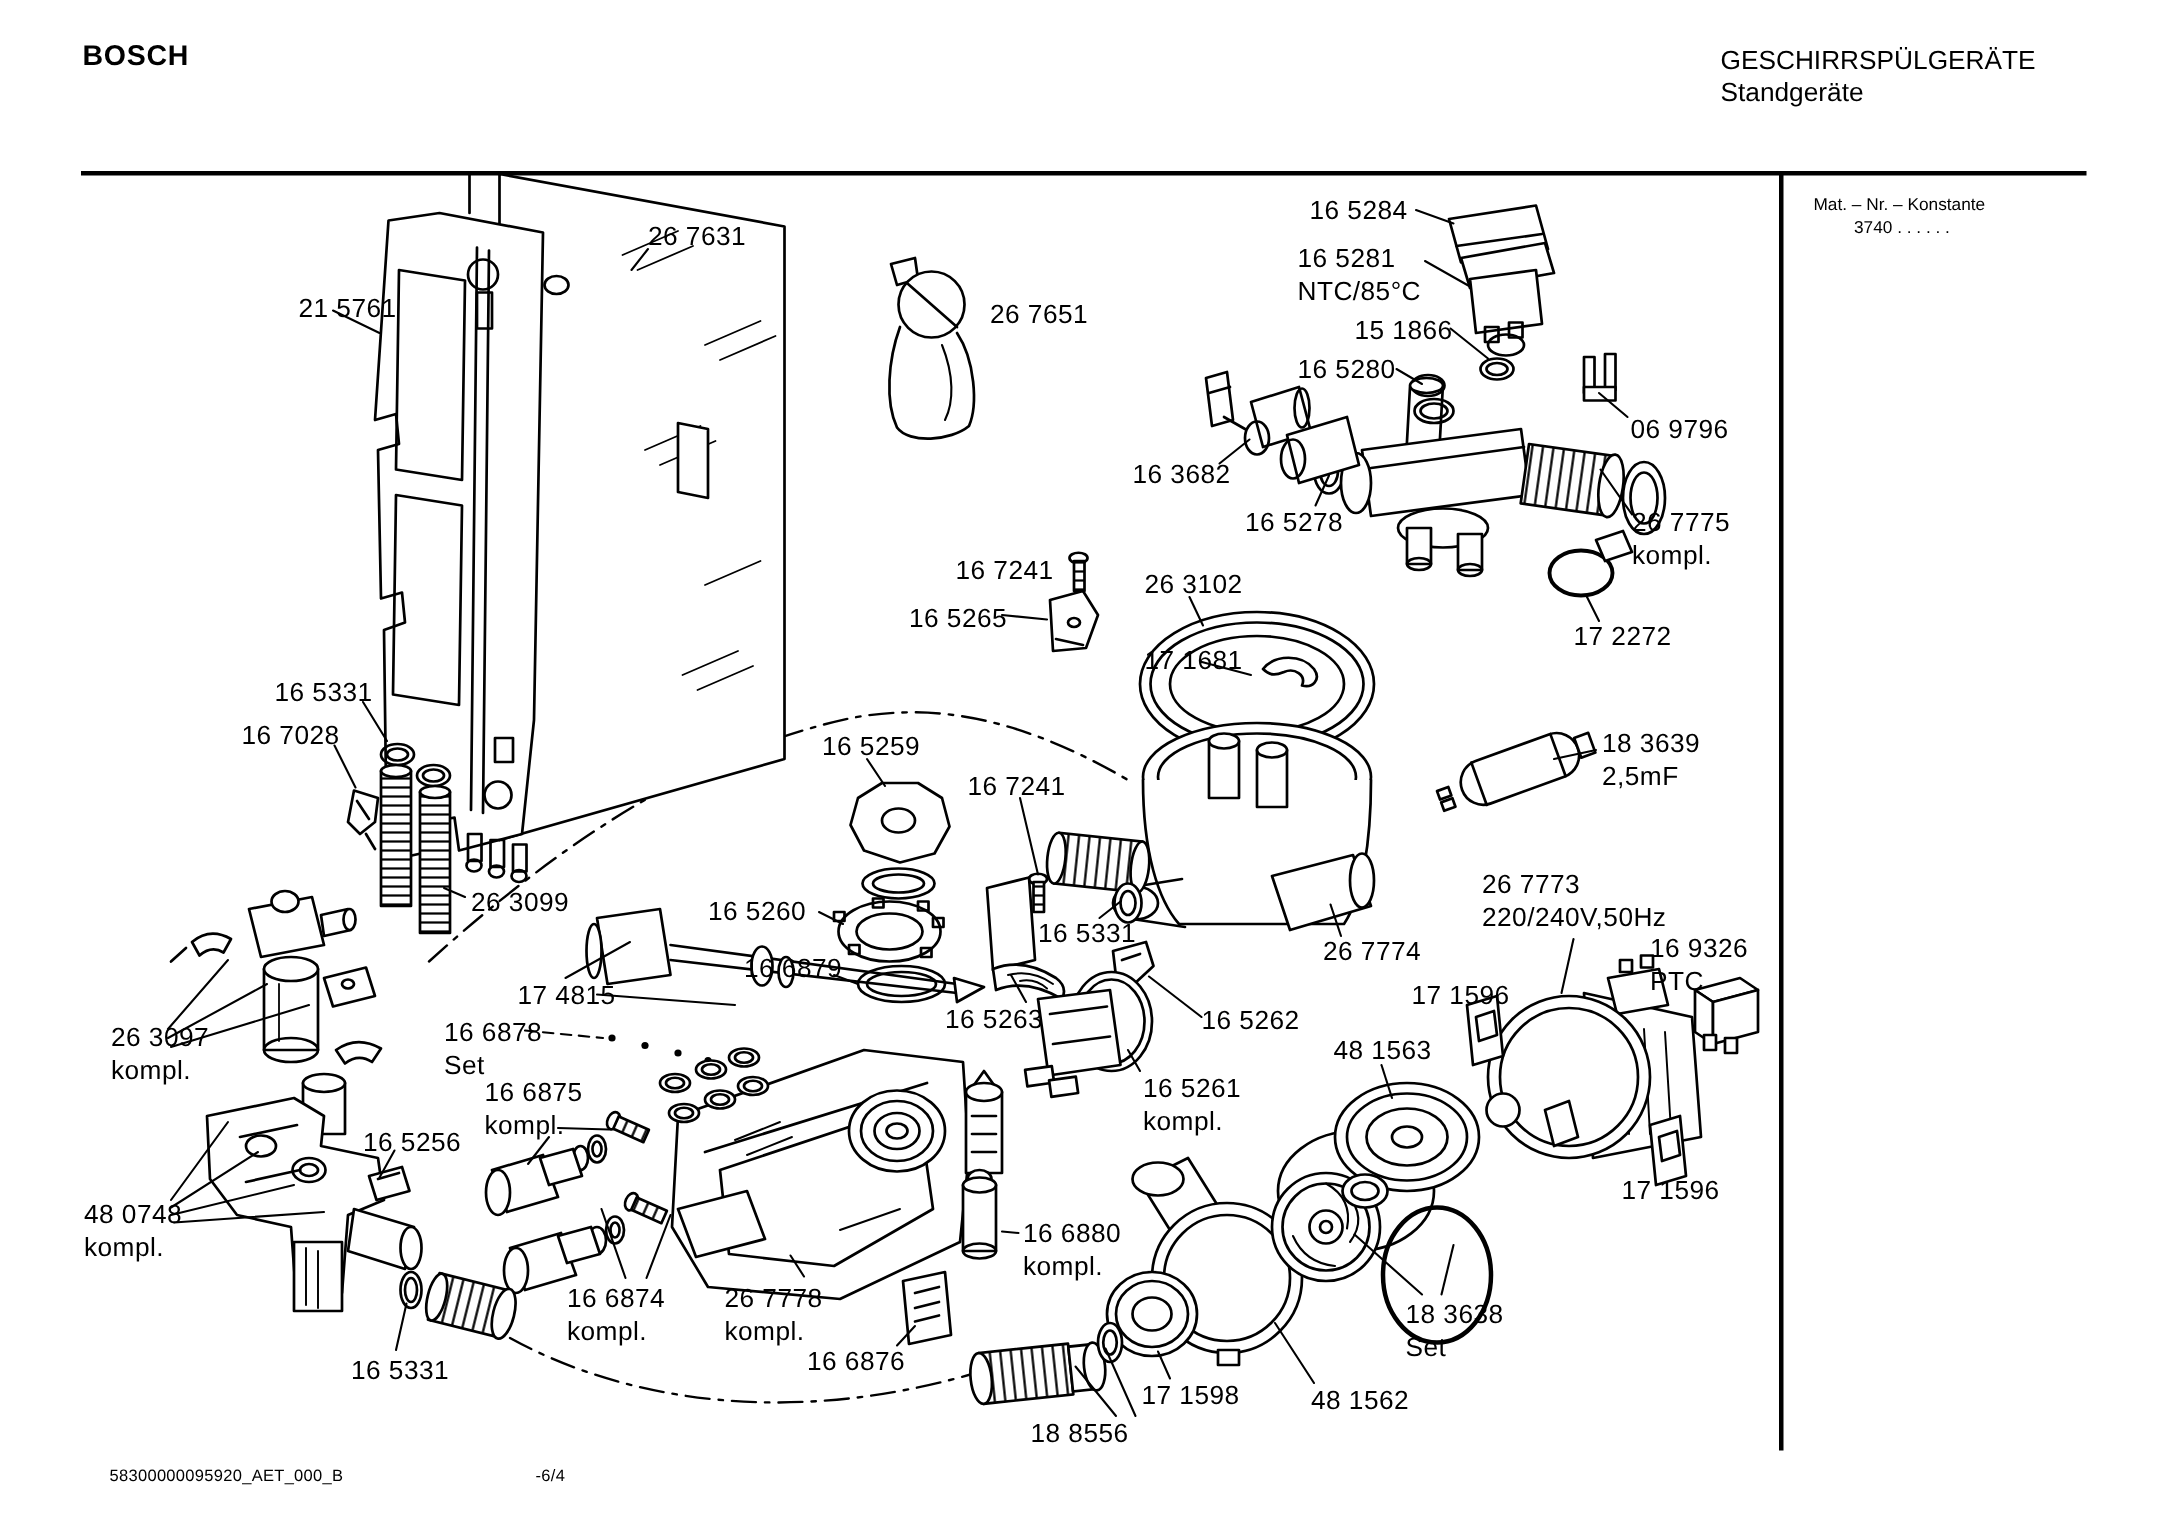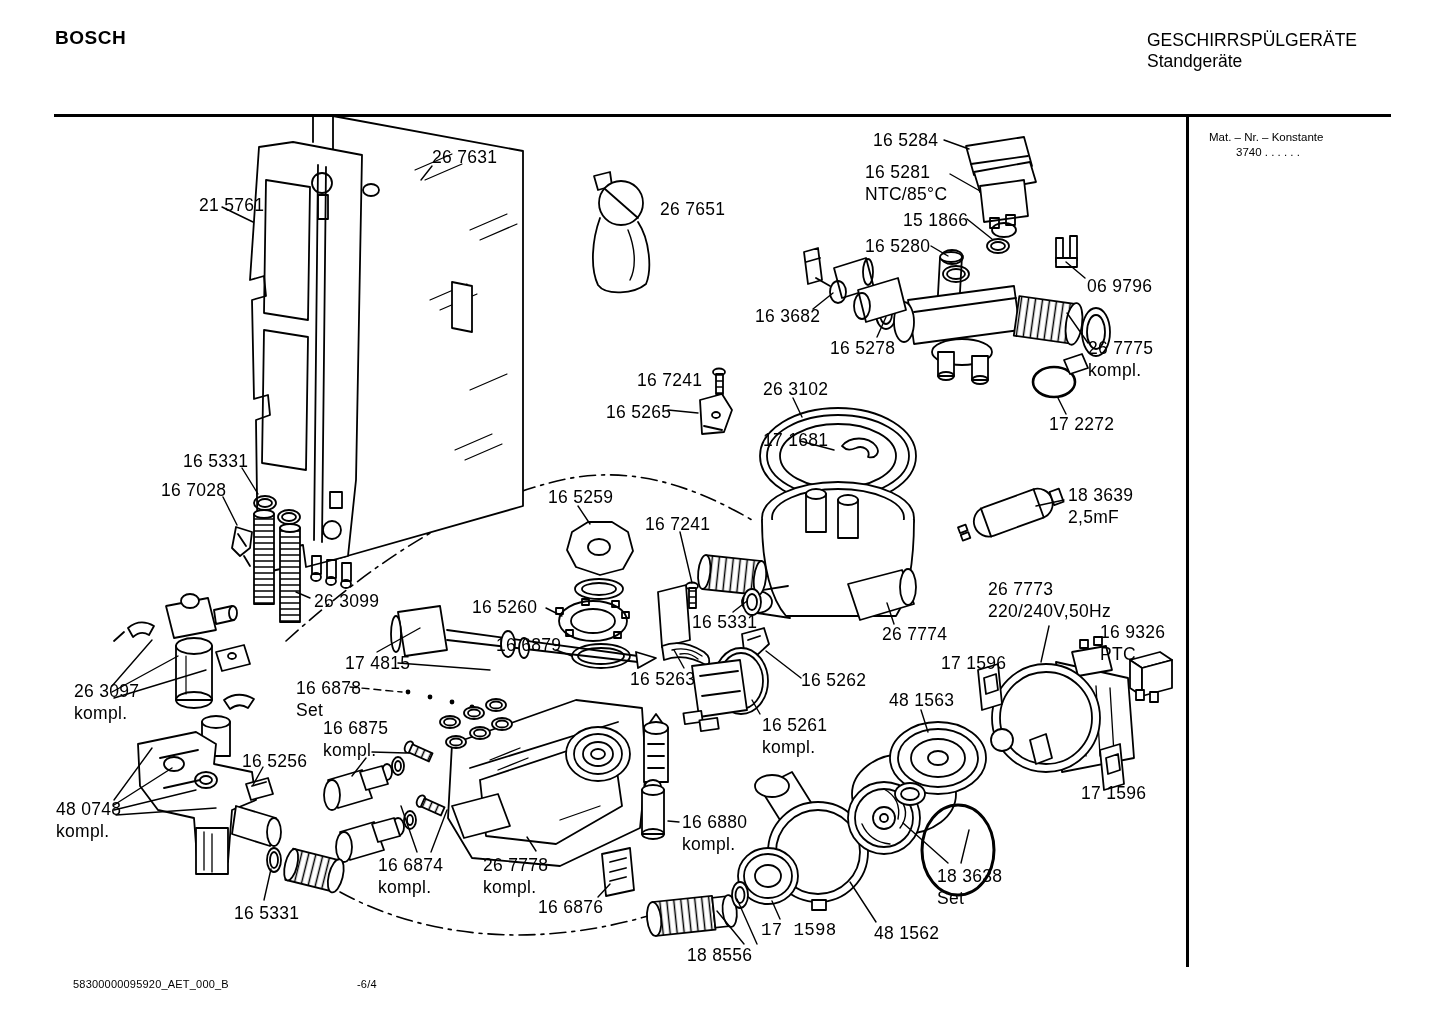--- a/index.html
+++ b/index.html
@@ -586,18 +586,18 @@
       <div class="part-label" style="left: 378px; top: 855px;">16 6874
 kompl.</div>
       <div class="part-label" style="left: 483px; top: 855px;">26 7778
 kompl.</div>
       <div class="part-label" style="left: 682px; top: 812px;">16 6880
 kompl.</div>
       <div class="part-label" style="left: 538px; top: 897px;">16 6876</div>
       <div class="part-label" style="left: 234px; top: 903px;">16 5331</div>
       <div class="part-label" style="left: 937px; top: 866px;">18 3638
 Set</div>
-      <div class="part-label" style="left: 761px; top: 920px; font-family: Liberation Mono, monospace;">17 1598</div>
+      <div class="part-label" style="left: 761px; top: 920px;">17 1598</div>
       <div class="part-label" style="left: 687px; top: 945px;">18 8556</div>
       <div class="part-label" style="left: 874px; top: 923px;">48 1562</div>
     </div>
 
 </div>
 
 </body></html>

